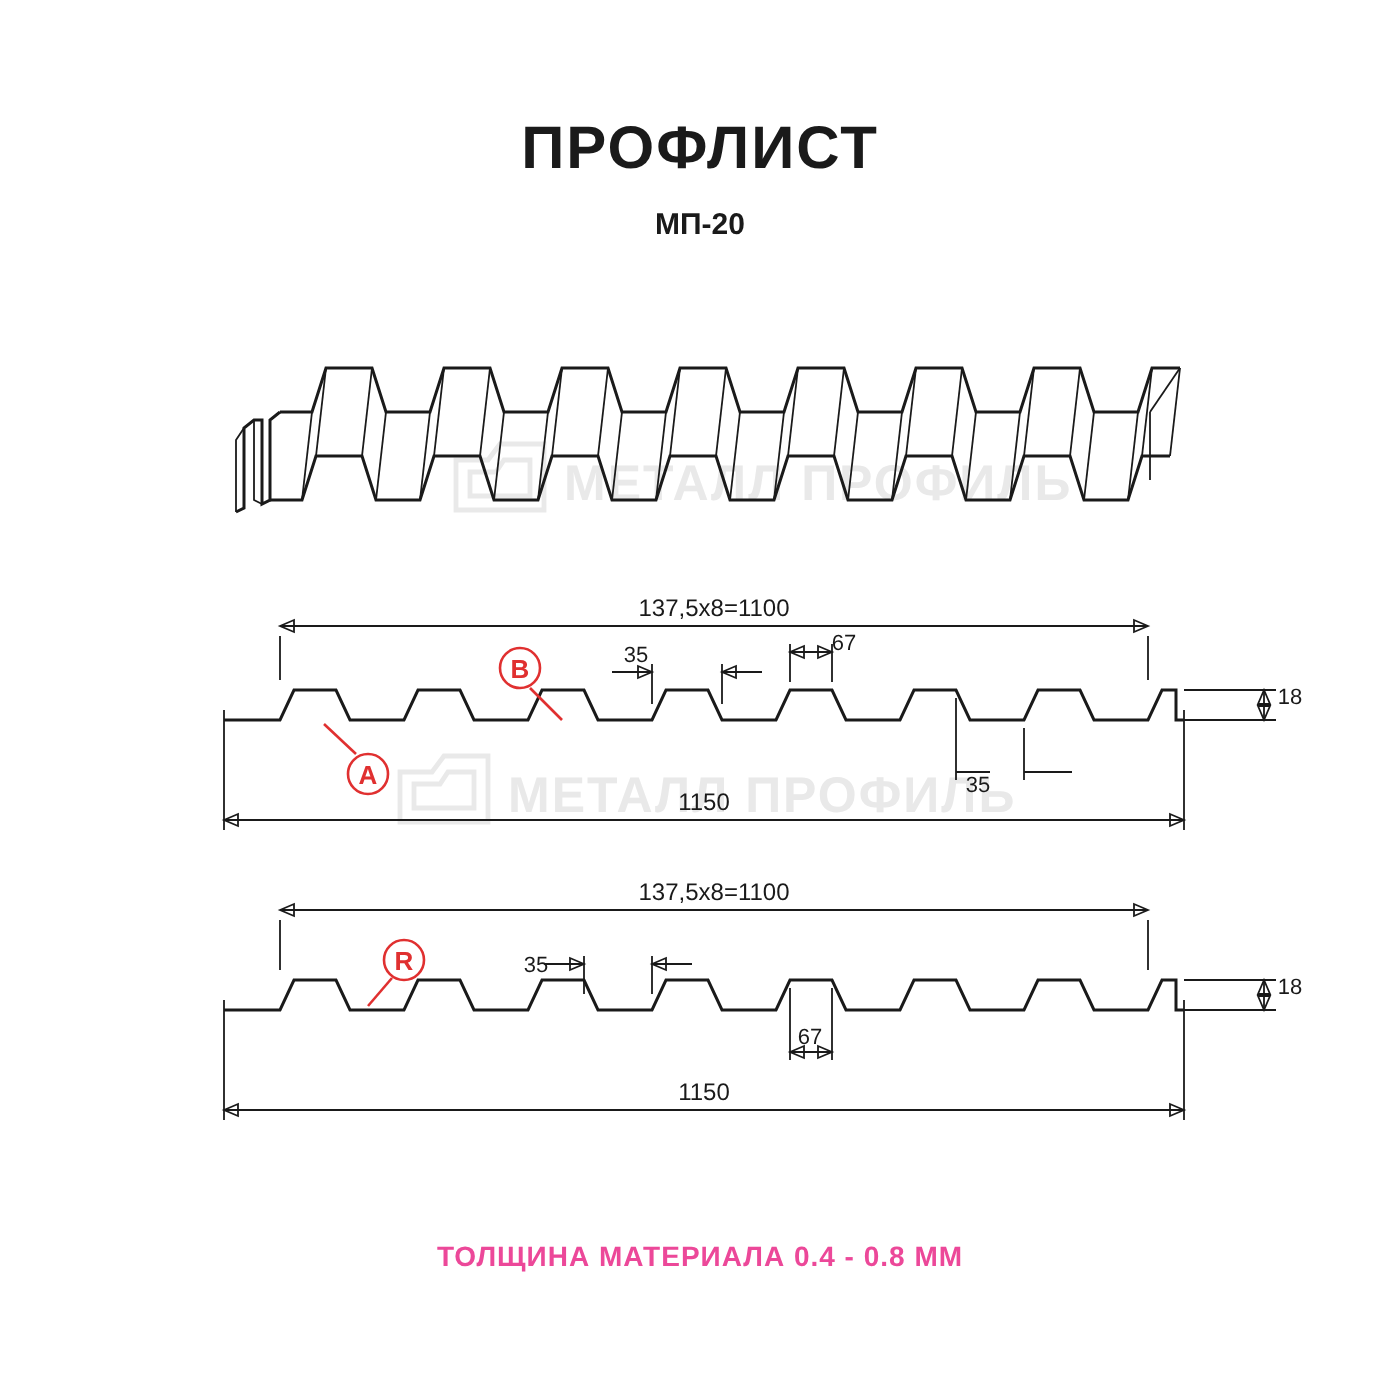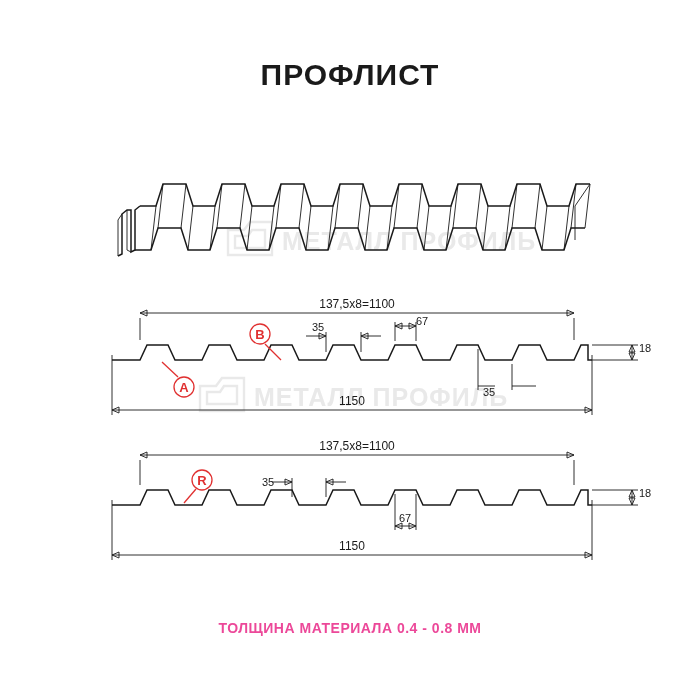--- a/index.html
+++ b/index.html
@@ -87,20 +87,21 @@
     letter-spacing: 1px;
   }
   .wm-shape { fill: none; stroke: #e9e9e9; stroke-width: 2.4; }
 </style>
 </head>
 <body>
 
 <div class="sheet">
 
   <div class="title">ПРОФЛИСТ</div>
+  <div class="subtitle">МП-20</div>
   <div class="footer">ТОЛЩИНА МАТЕРИАЛА 0.4 - 0.8 ММ</div>
 
   <svg width="700" height="700" viewBox="0 0 700 700" style="position:absolute;left:0;top:0;">
 
     <g opacity="1">
       <g transform="translate(228,222)">
         <g class="wm-shape">
           <path d="M0,33 L0,8 L16,8 L22,0 L44,0 L44,33 Z"></path>
           <path d="M7,26 L7,14 L20,14 L24,8 L37,8 L37,26 Z"></path>
         </g>

